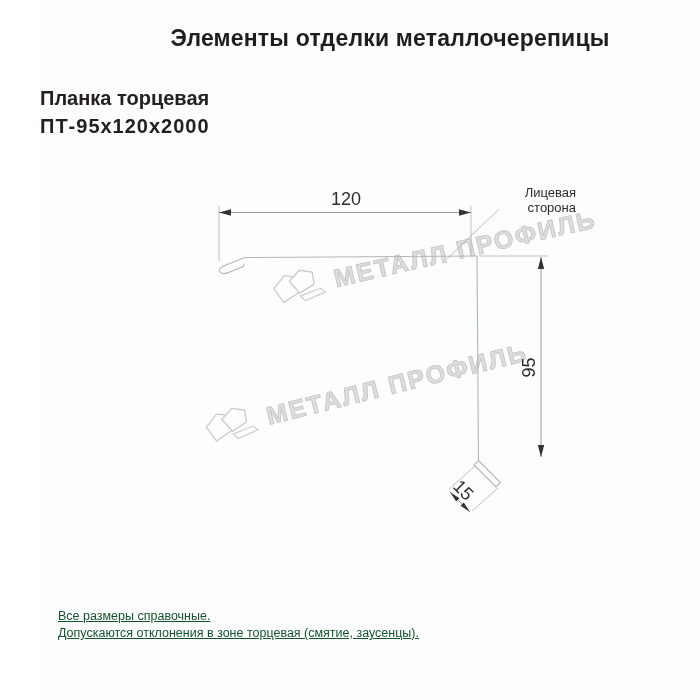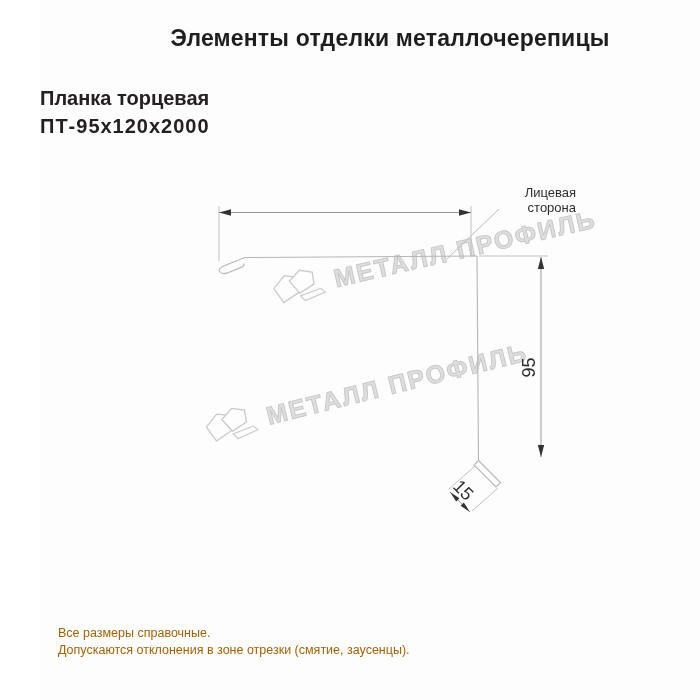--- a/index.html
+++ b/index.html
@@ -38,22 +38,22 @@
     position:absolute;z-index:3;font-size:18px;color:#2d2d2d;text-align:center;
   }
   .dim-120{left:256px;top:189px;width:100px;}
   .dim-95{left:459px;top:357px;width:60px;transform:rotate(-90deg);}
   .dim-15{left:403px;top:480px;width:40px;transform:rotate(45deg);}
   .face-side-label{
     position:absolute;z-index:3;left:458px;top:185px;width:78px;
     font-size:13px;line-height:15px;color:#2d2d2d;text-align:right;
   }
   .footnotes{
-    position:absolute;z-index:3;left:18px;top:625px;
-    font-size:12.5px;line-height:17px;color:#a16207;
+    position:absolute;z-index:3;left:18px;top:608px;
+    font-size:12.5px;line-height:17px;color:#14532d;text-decoration:underline;
   }
 </style>
 </head>
 <body>
 
 <div class="stage">
 
   <div class="page-title">Элементы отделки металлочерепицы</div>
   <div class="product-name">Планка торцевая</div>
   <div class="product-sku">ПТ-95х120х2000</div>
@@ -95,26 +95,27 @@
     <path d="M410 492 L430 512" stroke="#9a9a9a" stroke-width="1"></path>
 
     <polygon points="179,212.5 191,209.3 191,215.7" fill="#333"></polygon>
     <polygon points="431,212.5 419,209.3 419,215.7" fill="#333"></polygon>
     <polygon points="501,257 497.8,269 504.2,269" fill="#333"></polygon>
     <polygon points="501,457 497.8,445 504.2,445" fill="#333"></polygon>
     <polygon points="410,492 419.4,498.2 416.2,501.4" fill="#333"></polygon>
     <polygon points="430,512 423.8,502.6 420.6,505.8" fill="#333"></polygon>
   </svg>
 
+  <div class="dim-text dim-120">120</div>
   <div class="dim-text dim-95">95</div>
   <div class="dim-text dim-15">15</div>
 
   <div class="face-side-label">
     <div>Лицевая</div>
     <div>сторона</div>
   </div>
 
   <div class="footnotes">
     <div>Все размеры справочные.</div>
-    <div>Допускаются отклонения в зоне отрезки (смятие, заусенцы).</div>
+    <div>Допускаются отклонения в зоне торцевая (смятие, заусенцы).</div>
   </div>
 
 </div>
 
 </body></html>

